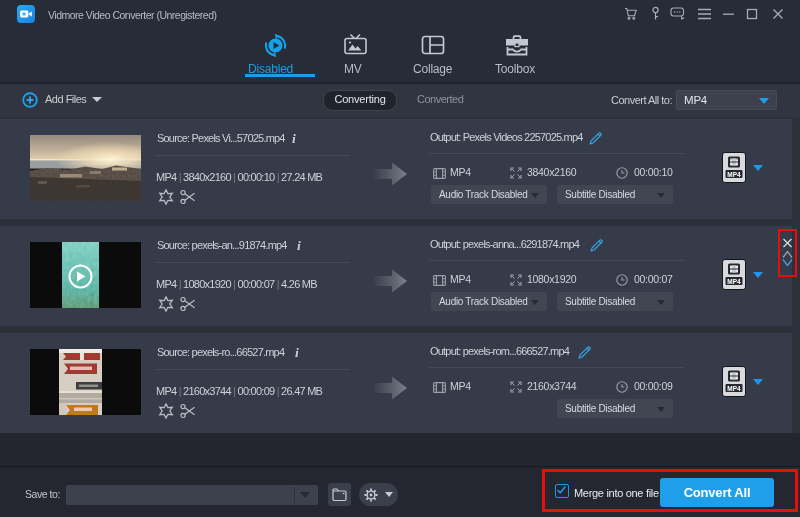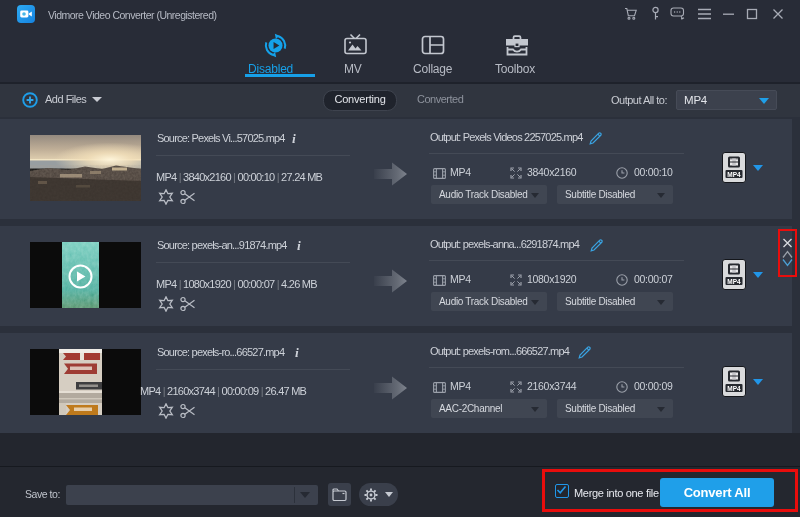--- a/index.html
+++ b/index.html
@@ -96,21 +96,21 @@
 
 <div class="abs" style="left:0;top:84px;width:800px;height:33px;background:#30353f">
   <svg class="abs" style="left:22px;top:8px" width="16" height="16" viewBox="0 0 16 16" fill="none">
     <circle cx="8" cy="8" r="6.8" stroke="#1e9de8" stroke-width="1.9"></circle>
     <path d="M8 4.6 V11.4 M4.6 8 H11.4" stroke="#2ea6ec" stroke-width="1.9"></path>
   </svg>
   <div class="t" style="left:45px;top:9px;font-size:11px;letter-spacing:-0.5px;color:#c9ccd3">Add Files</div>
   <div class="abs" style="left:92px;top:13px;width:0;height:0;border-left:5px solid transparent;border-right:5px solid transparent;border-top:5.5px solid #c9ccd3"></div>
   <div class="abs" style="left:323px;top:5.5px;width:74px;height:21px;background:#1f232c;border:1px solid #3e434e;border-radius:9.5px;color:#e3e5ea;font-size:11px;letter-spacing:-0.2px;text-align:center;line-height:17px">Converting</div>
   <div class="t" style="left:417px;top:9px;font-size:11px;letter-spacing:-0.5px;color:#8d929c">Converted</div>
-  <div class="t" style="left:611px;top:10px;font-size:11px;letter-spacing:-0.5px;color:#c9ccd3">Output All to:</div>
+  <div class="t" style="left:611px;top:10px;font-size:11px;letter-spacing:-0.5px;color:#c9ccd3">Convert All to:</div>
   <div class="abs" style="left:676px;top:5.5px;width:101px;height:20px;background:#3c414d;border-radius:2px;border:1px solid #464b57">
     <div class="t" style="left:7px;top:3.5px;color:#e3e5ea;font-size:11.5px">MP4</div>
     <div class="abs" style="right:7px;top:7px;width:0;height:0;border-left:5.5px solid transparent;border-right:5.5px solid transparent;border-top:6px solid #1f9fe8"></div>
   </div>
 </div>
 
 <div class="abs" style="left:0;top:117px;width:800px;height:316px;background:#2b303b"></div>
 <div class="abs" style="left:0;top:433px;width:800px;height:33px;background:#23262e"></div>
 
 <div class="row" style="top:119px">
@@ -305,21 +305,21 @@
       <rect x="29" y="42" width="43" height="2" fill="#e5dfd4"></rect>
       <rect x="29" y="49" width="43" height="1.4" fill="#cfc8bb"></rect>
       <path d="M36 56 L68 56 L68 66 L36 66 L40 61 Z" fill="#bf7a1c"></path>
       <rect x="44" y="58.5" width="18" height="3.5" fill="#f0e2ce" opacity=".8"></rect>
       <rect x="29" y="54" width="7" height="12" fill="#d0c8ba"></rect>
     </svg>
   </div>
   <div class="t src" style="left:157px;top:13px">Source: pexels-ro...66527.mp4</div>
   <div class="t" style="left:295px;top:12px;font-family:'Liberation Serif',serif;font-style:italic;font-size:13.5px;font-weight:bold">i</div>
   <div class="hd" style="left:156px;top:35.5px;width:194px"></div>
-  <div class="t meta" style="left:140px;top:52px">MP4<span style="color:#767b85"> | </span>2160x3744<span style="color:#767b85"> | </span>00:00:09<span style="color:#767b85"> | </span>26.47 MB</div>
+  <div class="t meta" style="left:156px;top:52px">MP4<span style="color:#767b85"> | </span>2160x3744<span style="color:#767b85"> | </span>00:00:09<span style="color:#767b85"> | </span>26.47 MB</div>
   <svg class="abs" style="left:158px;top:70px" width="16" height="16" viewBox="0 0 15 15" fill="none" stroke="#b9bdc5" stroke-width="1.2">
     <path d="M7.5 .8 L9.3 4.4 L13.4 4 L11.1 7.5 L13.4 11 L9.3 10.6 L7.5 14.2 L5.7 10.6 L1.6 11 L3.9 7.5 L1.6 4 L5.7 4.4 Z"></path>
   </svg>
   <svg class="abs" style="left:180px;top:70px" width="17" height="16" viewBox="0 0 17 16" fill="none" stroke="#b9bdc5" stroke-width="1.2">
     <circle cx="3" cy="3.6" r="2.1"></circle>
       <circle cx="3" cy="12.4" r="2.1"></circle>
     <path d="M4.8 4.8 L14.5 11.8 M14.5 4.2 L4.8 11.2"></path>
   </svg>
   <svg class="abs" style="left:374px;top:42px" width="33" height="26" viewBox="0 0 33 26">
     <path d="M0 8 H18 V1.5 L33 13 L18 24.5 V18 H0 Z" fill="url(#ar1)"></path>
@@ -339,21 +339,20 @@
   <svg class="abs" style="left:510px;top:48px" width="12" height="12" viewBox="0 0 12 12" fill="none" stroke="#9ba0aa" stroke-width="1.2">
     <path d="M1 4 V1 H4 M8 1 H11 V4 M11 8 V11 H8 M4 11 H1 V8"></path>
     <path d="M1.8 1.8 L4.6 4.6 M10.2 1.8 L7.4 4.6 M10.2 10.2 L7.4 7.4 M1.8 10.2 L4.6 7.4" stroke-width="1"></path>
   </svg>
   <div class="t m2" style="left:527px;top:47px">2160x3744</div>
   <svg class="abs" style="left:616px;top:48px" width="12" height="12" viewBox="0 0 12 12" fill="none" stroke="#9ba0aa" stroke-width="1.1">
     <circle cx="6" cy="6" r="5.2"></circle>
       <path d="M6 3.2 V6 H8.4"></path>
   </svg>
   <div class="t m2" style="left:634px;top:47px">00:00:09</div>
-  <div class="dd" style="left:431px">AAC-2Channel</div>
   <div class="dd" style="left:557px">Subtitle Disabled</div>
   <div class="badge">
     <svg width="22" height="29" viewBox="0 0 22 29" style="position:absolute;left:0;top:0">
       <rect x="5" y="3.5" width="12" height="11" rx="1.5" fill="#26292f"></rect>
       <rect x="7" y="5.5" width="8" height="7" fill="#e8e8ea"></rect>
       <rect x="9.2" y="5.5" width="3.6" height="7" fill="#c8c8cc"></rect>
       <rect x="7" y="8.5" width="8" height="1" fill="#26292f"></rect>
       <rect x="2.5" y="17" width="17" height="8" rx="1" fill="#26292f"></rect>
       <text x="11" y="23.5" font-size="6.5" font-weight="bold" fill="#fff" text-anchor="middle" font-family="Liberation Sans">MP4</text>
     </svg>

